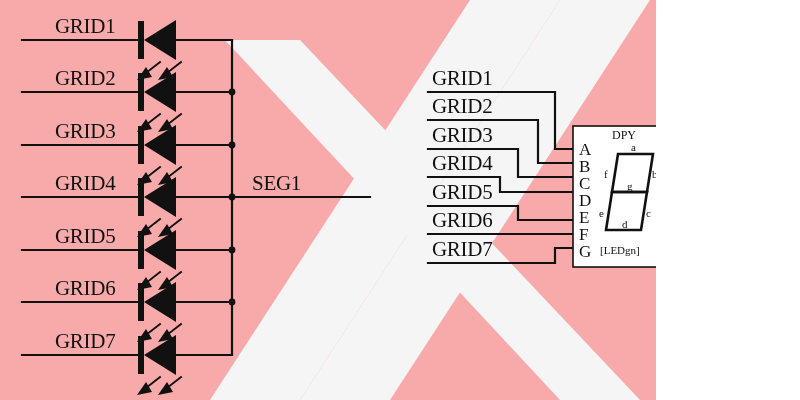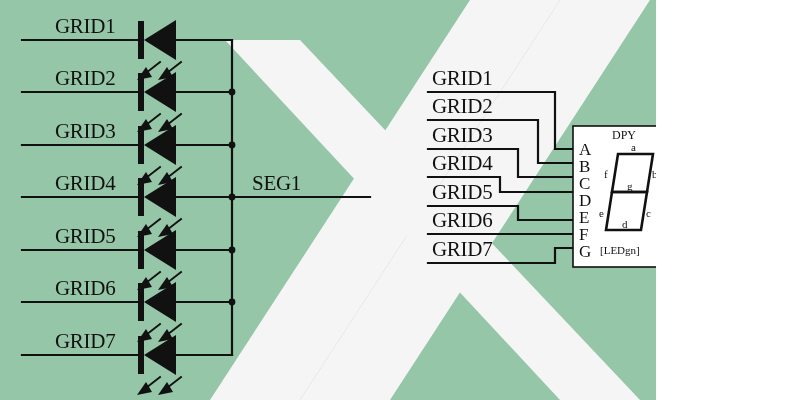--- a/index.html
+++ b/index.html
@@ -4,21 +4,21 @@
 <style>
   html, body {
     margin: 0;
     padding: 0;
     background: #ffffff;
   }
   #canvas {
     position: relative;
     width: 656px;
     height: 400px;
-    background: #15803d;
+    background: #ef4444;
     overflow: hidden;
     font-family: "Liberation Serif", "DejaVu Serif", serif;
   }
   #schematic {
     position: absolute;
     left: 0;
     top: 0;
     width: 800px;
     height: 400px;
   }

